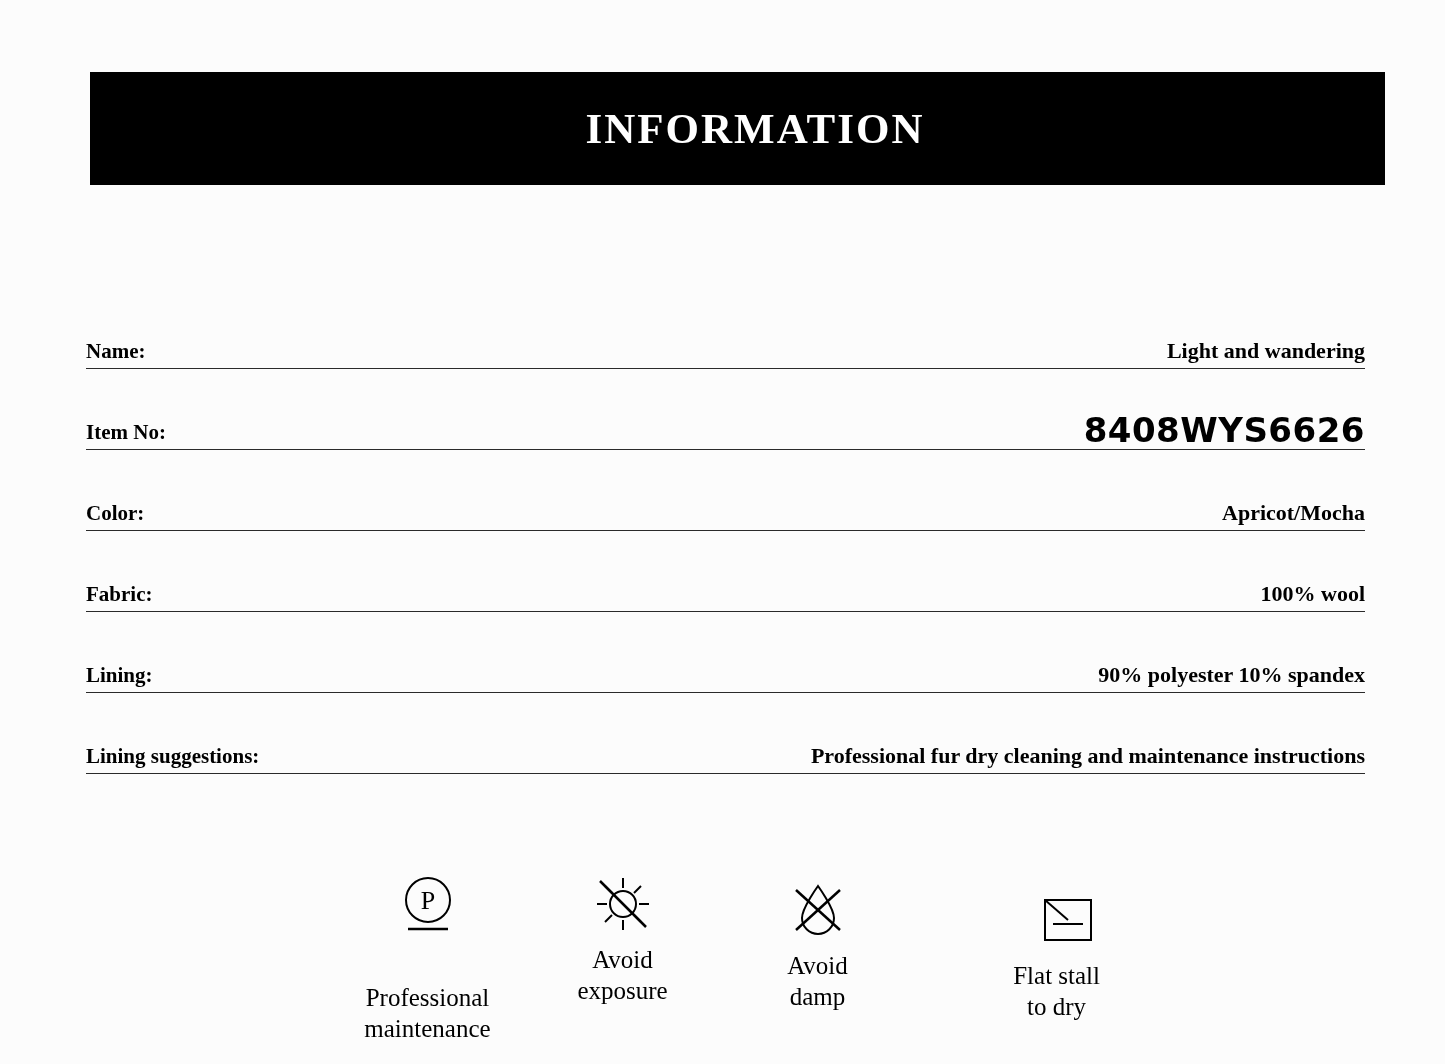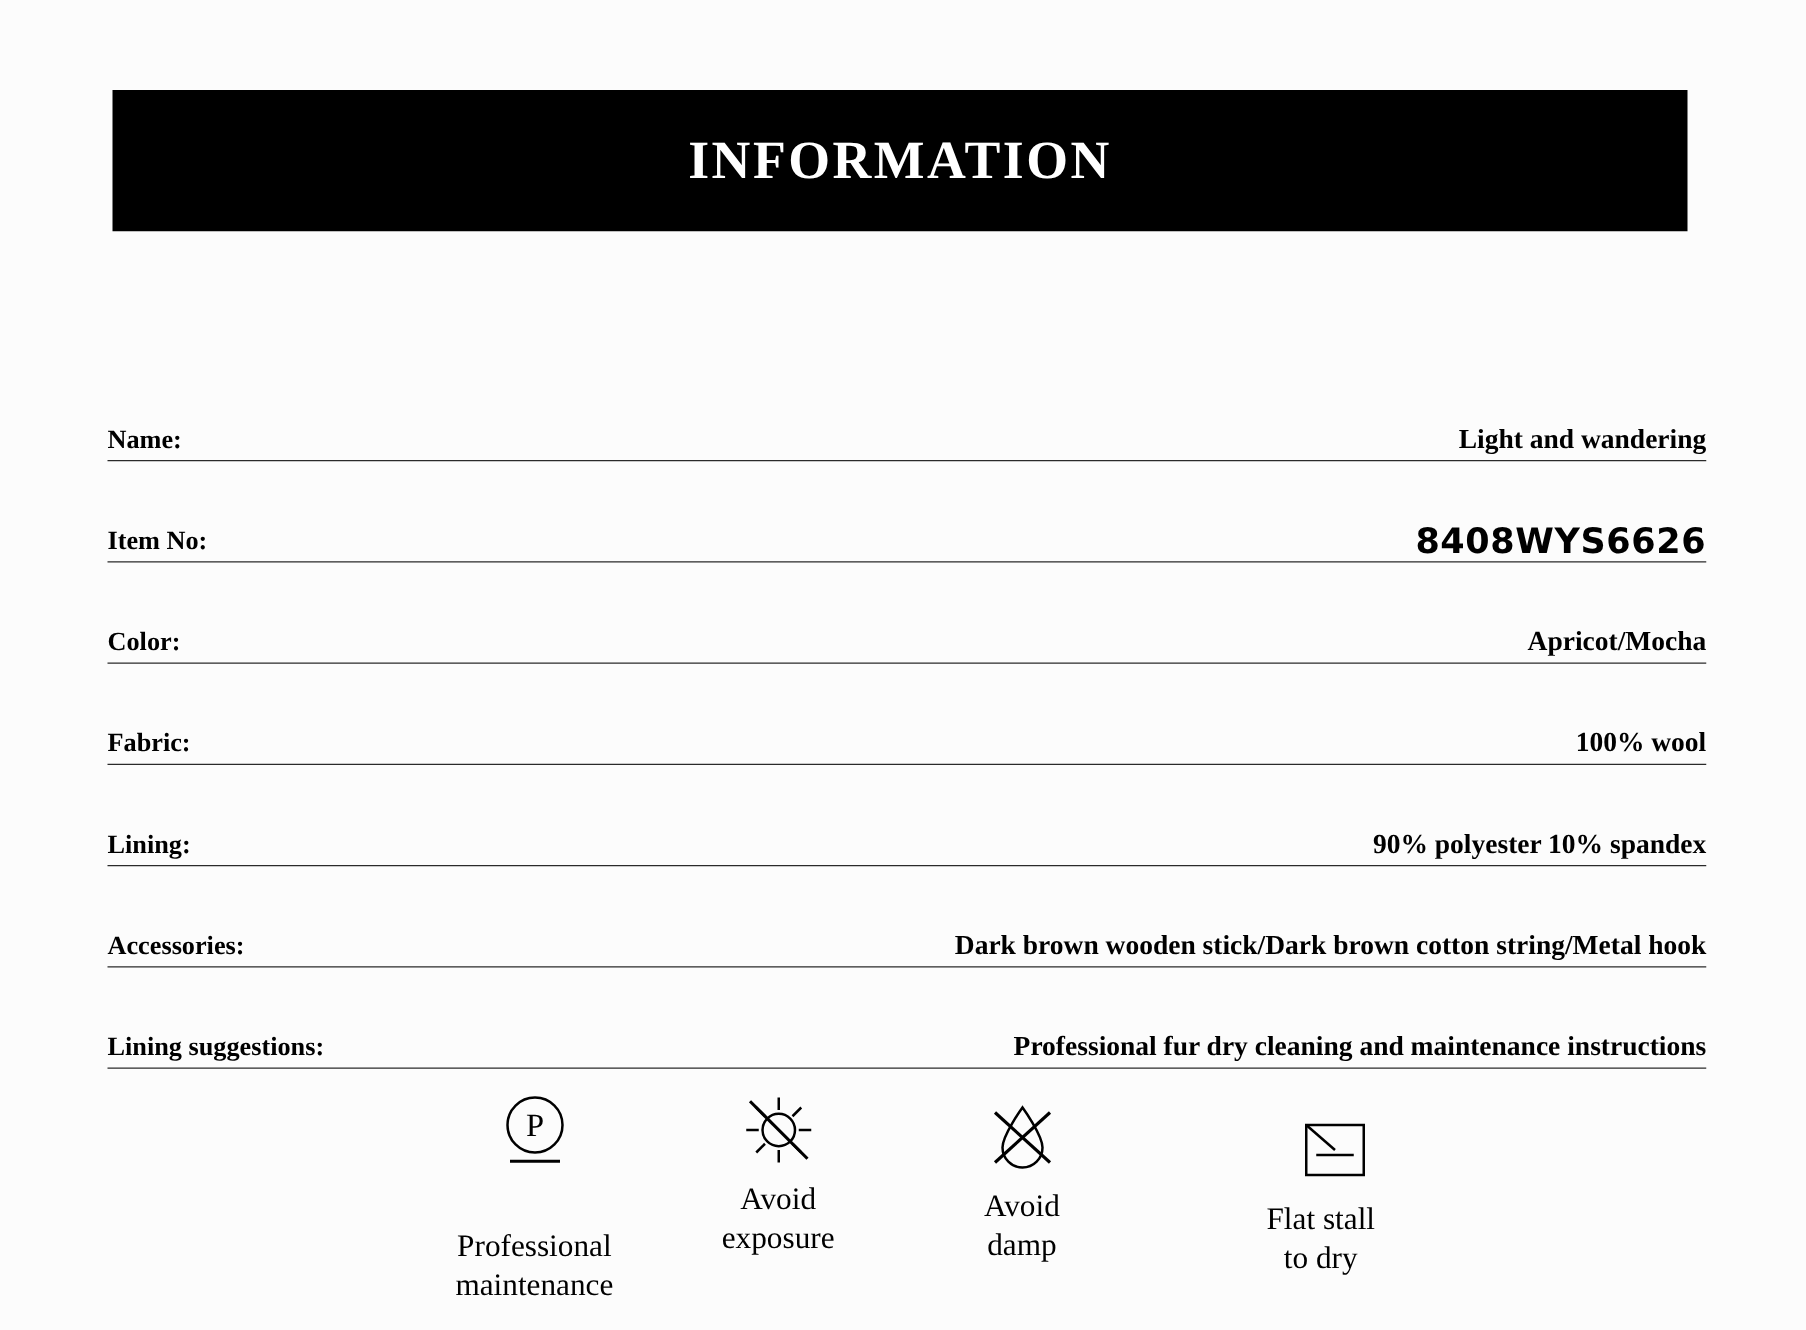--- a/index.html
+++ b/index.html
@@ -22,20 +22,21 @@
   .header-bar {
     position: absolute;
     left: 90px;
     top: 72px;
     width: 1260px;
     height: 113px;
     background: #000000;
     display: flex;
     align-items: center;
     justify-content: center;
+    padding-left: 35px;
   }
   .header-title {
     color: #ffffff;
     font-family: "Liberation Serif", serif;
     font-weight: bold;
     font-size: 43px;
     letter-spacing: 2px;
   }
   .info-list {
     position: absolute;
@@ -62,21 +63,21 @@
   .info-value {
     position: absolute;
     right: 0;
     bottom: 6px;
     font-size: 22px;
     font-family: "Liberation Serif", serif;
     line-height: 1;
     white-space: nowrap;
   }
   .info-row.big .info-value {
-    font-size: 28px;
+    font-size: 34px;
     font-family: "DejaVu Sans", sans-serif;
     bottom: 2px;
     letter-spacing: 0.5px;
   }
   .icons-row {
     position: absolute;
     left: 340px;
     top: 870px;
     width: 760px;
     display: flex;
@@ -137,24 +138,20 @@
     <div class="info-row">
       <div class="info-label">Fabric:</div>
       <div class="info-value">100% wool</div>
     </div>
 
     <div class="info-row">
       <div class="info-label">Lining:</div>
       <div class="info-value">90% polyester 10% spandex</div>
     </div>
 
-    <div class="info-row">
-      <div class="info-label">Accessories:</div>
-      <div class="info-value">Dark brown wooden stick/Dark brown cotton string/Metal hook</div>
-    </div>
 
     <div class="info-row">
       <div class="info-label">Lining suggestions:</div>
       <div class="info-value">Professional fur dry cleaning and maintenance instructions</div>
     </div>
 
   </div>
 
   <div class="icons-row">
 

